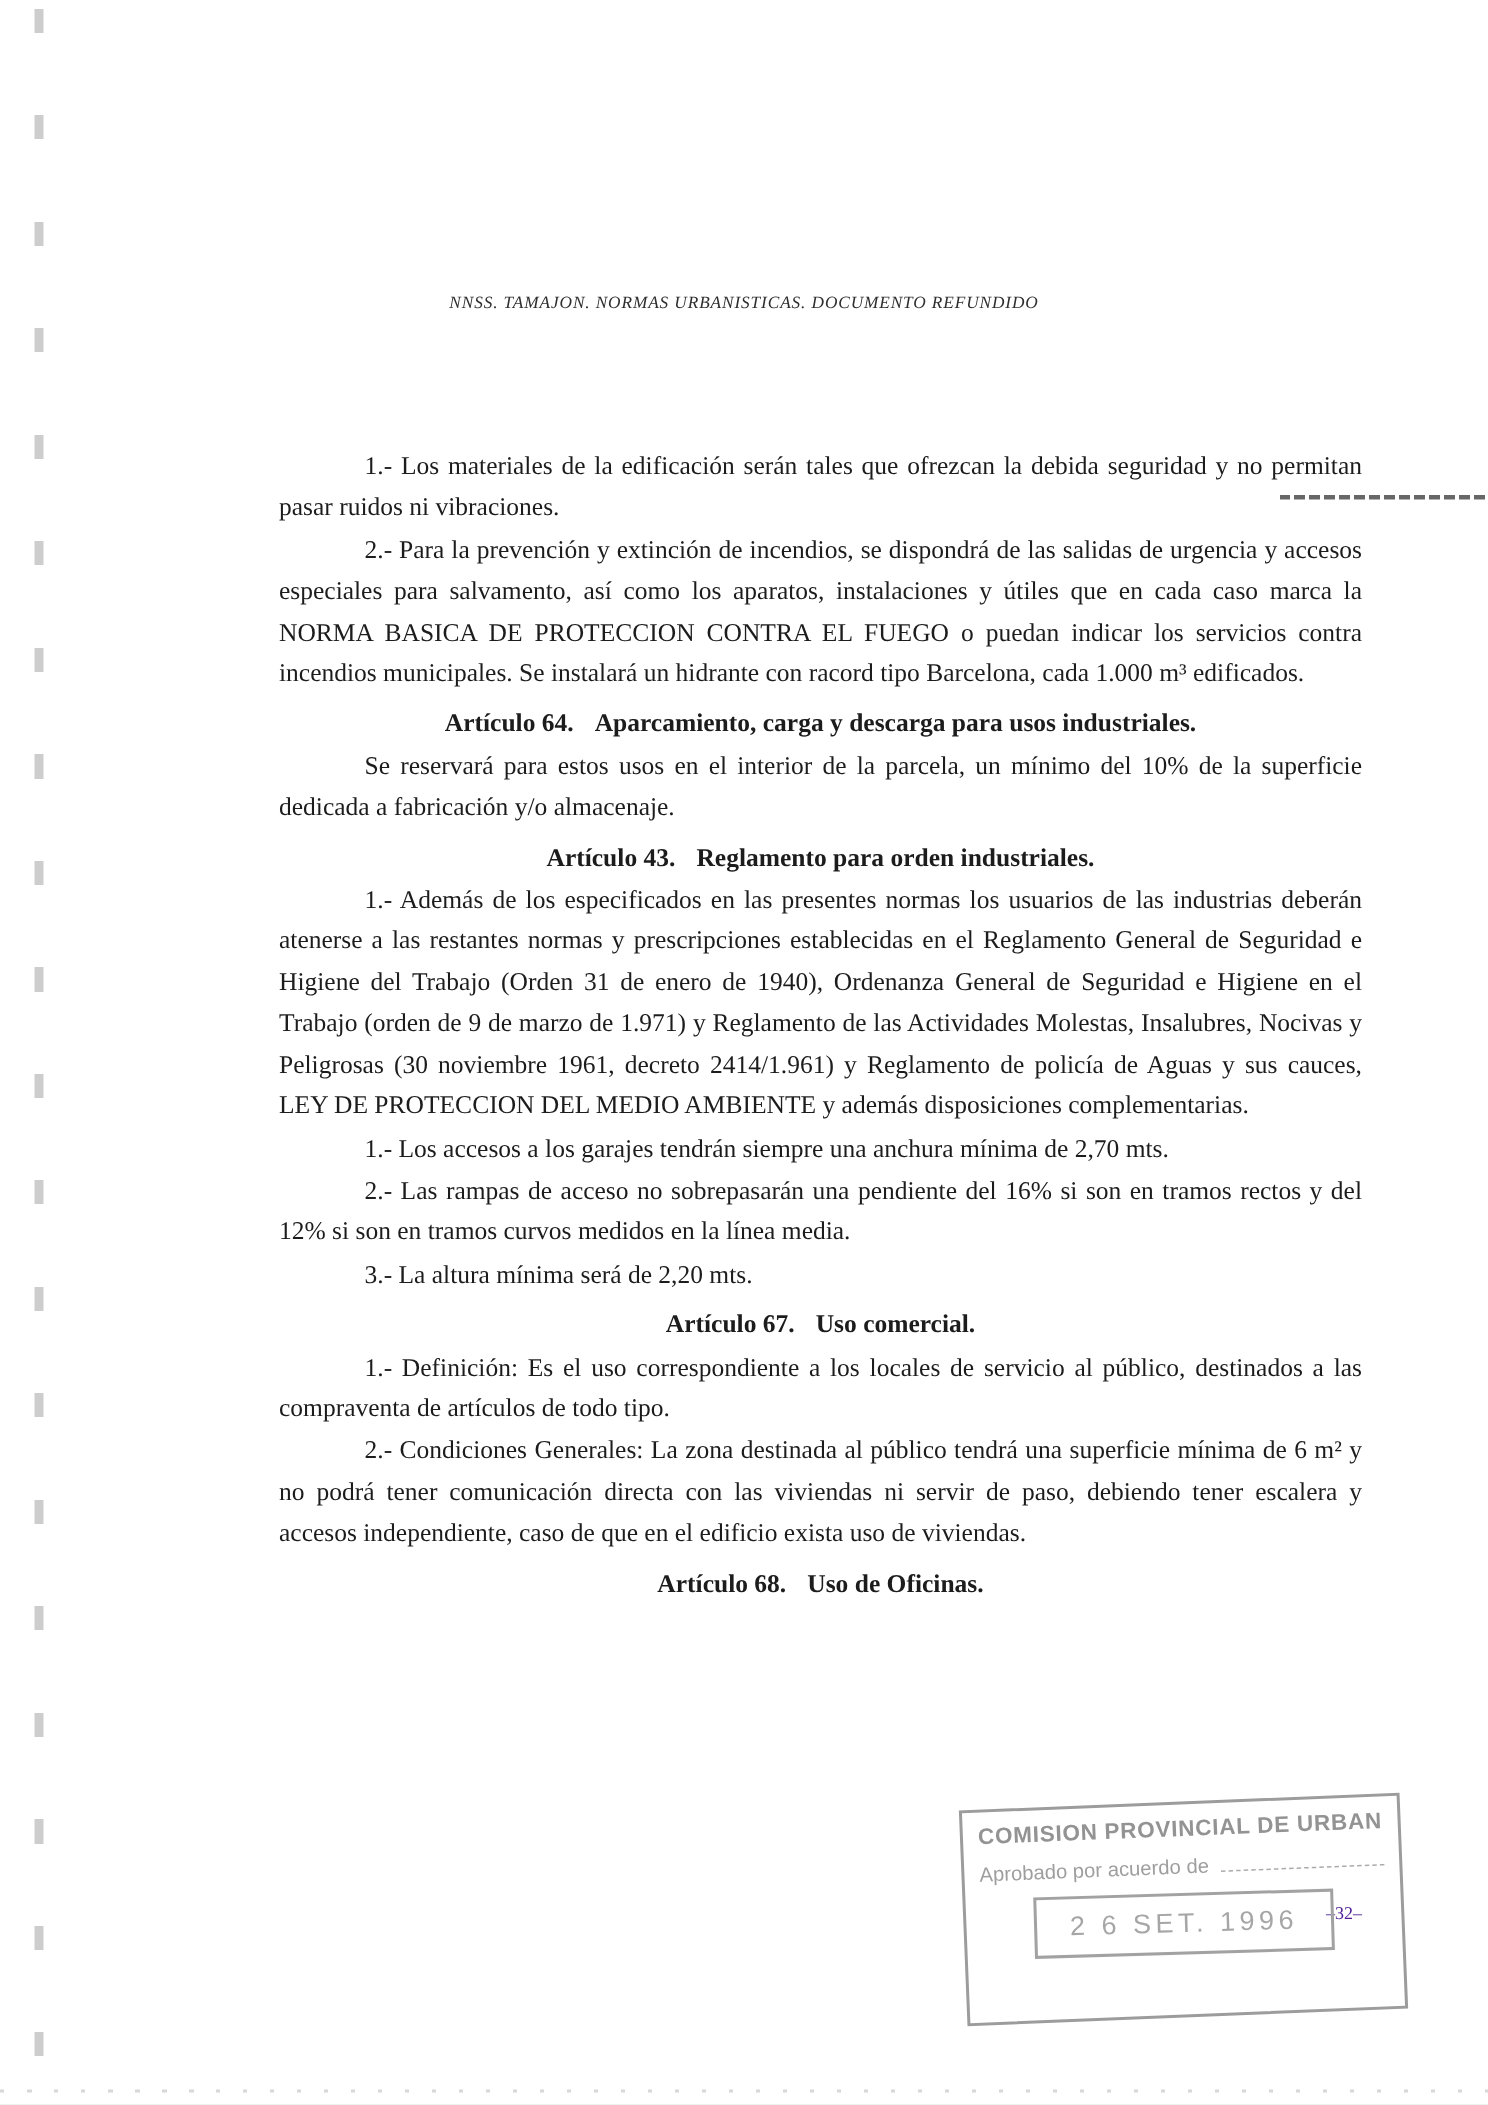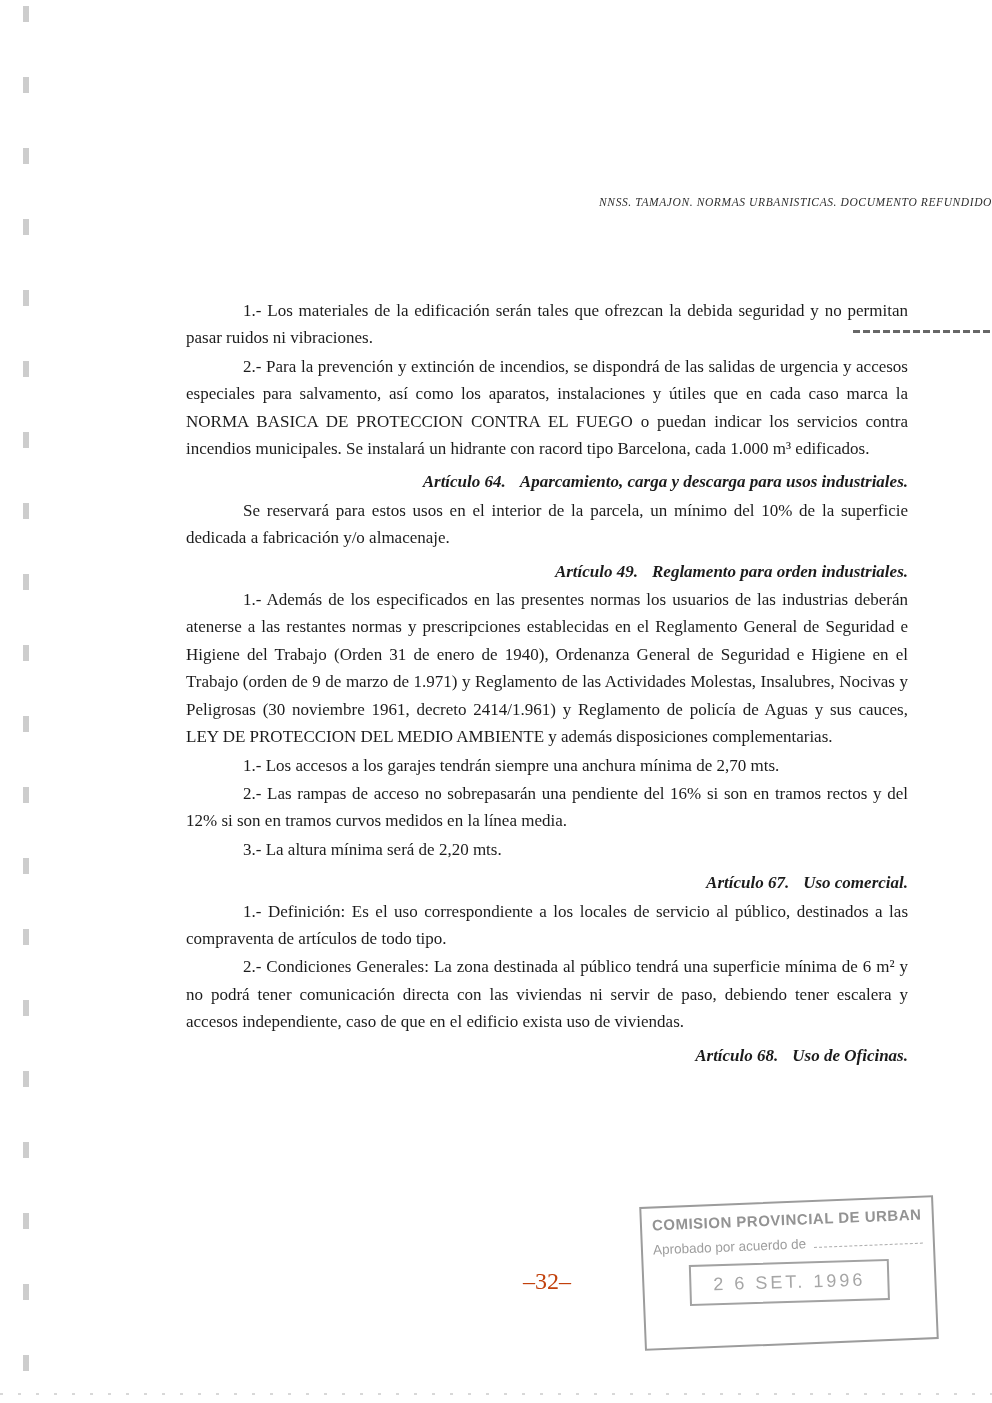--- a/index.html
+++ b/index.html
@@ -48,21 +48,21 @@
       #4c4c4c 0px, #4c4c4c 7px,
       transparent 7px, transparent 10px
     );
     opacity: 0.85;
   }
 
   .doc-header {
     position: absolute;
     top: 196px; left: 0;
     width: 100%;
-    text-align: right;
+    text-align: center;
     font-style: italic;
     font-size: 11.5px;
     letter-spacing: 0.6px;
     color: #2e2e2e;
   }
 
   .content {
     position: absolute;
     left: 186px; top: 253px;
     width: 722px;
@@ -71,32 +71,31 @@
     text-align: justify;
     margin-top: 44px;
   }
   .content p {
     margin: 0 0 1px 0;
     text-indent: 57px;
   }
   .content .article-heading {
     margin: 6px 0 1px 0;
     font-weight: bold;
-    text-align: right;
-    font-style: italic;
+    text-align: center;
   }
   .content .article-heading .art-number { margin-right: 14px; }
 
   .page-number {
     position: absolute;
     left: 186px; top: 1268px;
     width: 722px;
-    text-align: center;
-    font-size: 24px;
-    color: #c2410c;
+    text-align: right;
+    font-size: 12px;
+    color: #4c1d95;
   }
 
   .stamp {
     position: absolute;
     left: 642px; top: 1201px;
     width: 294px; height: 144px;
     border: 2px solid #9c9c9c;
     transform: rotate(-2.3deg);
     color: #9a9a9a;
     box-sizing: border-box;
@@ -152,21 +151,21 @@
   <div class="content">
     <p>1.-  Los materiales de la edificación serán tales que ofrezcan la debida seguridad y no permitan pasar ruidos ni vibraciones.</p>
     <p>2.-  Para la prevención y extinción de incendios, se dispondrá de las salidas de urgencia y accesos especiales para salvamento, así como los aparatos, instalaciones y útiles que en cada caso marca la NORMA BASICA DE PROTECCION CONTRA EL FUEGO o puedan indicar los servicios contra incendios municipales. Se instalará un hidrante con racord tipo Barcelona, cada 1.000 m³ edificados.</p>
 
     <div class="article-heading">
       <span class="art-number">Artículo 64.</span><span>Aparcamiento, carga y descarga para usos industriales.</span>
     </div>
     <p>Se reservará para estos usos en el interior de la parcela, un mínimo del 10% de la superficie dedicada a fabricación y/o almacenaje.</p>
 
     <div class="article-heading">
-      <span class="art-number">Artículo 49.</span><span>Reglamento para orden industriales.</span>
+      <span class="art-number">Artículo 43.</span><span>Reglamento para orden industriales.</span>
     </div>
     <p>1.-  Además de los especificados en las presentes normas los usuarios de las industrias deberán atenerse a las restantes normas y prescripciones establecidas en el Reglamento General de Seguridad e Higiene del Trabajo (Orden 31 de enero de 1940), Ordenanza General de Seguridad e Higiene en el Trabajo (orden de 9 de marzo de 1.971) y Reglamento de las Actividades Molestas, Insalubres, Nocivas y Peligrosas (30 noviembre 1961, decreto 2414/1.961) y Reglamento de policía de Aguas y sus cauces, LEY DE PROTECCION DEL MEDIO AMBIENTE y además disposiciones complementarias.</p>
 
     <p>1.-  Los accesos a los garajes tendrán siempre una anchura mínima de 2,70 mts.</p>
     <p>2.-  Las rampas de acceso no sobrepasarán una pendiente del 16% si son en tramos rectos y del 12% si son en tramos curvos medidos en la línea media.</p>
     <p>3.-  La altura mínima será de 2,20 mts.</p>
 
     <div class="article-heading">
       <span class="art-number">Artículo 67.</span><span>Uso comercial.</span>
     </div>

